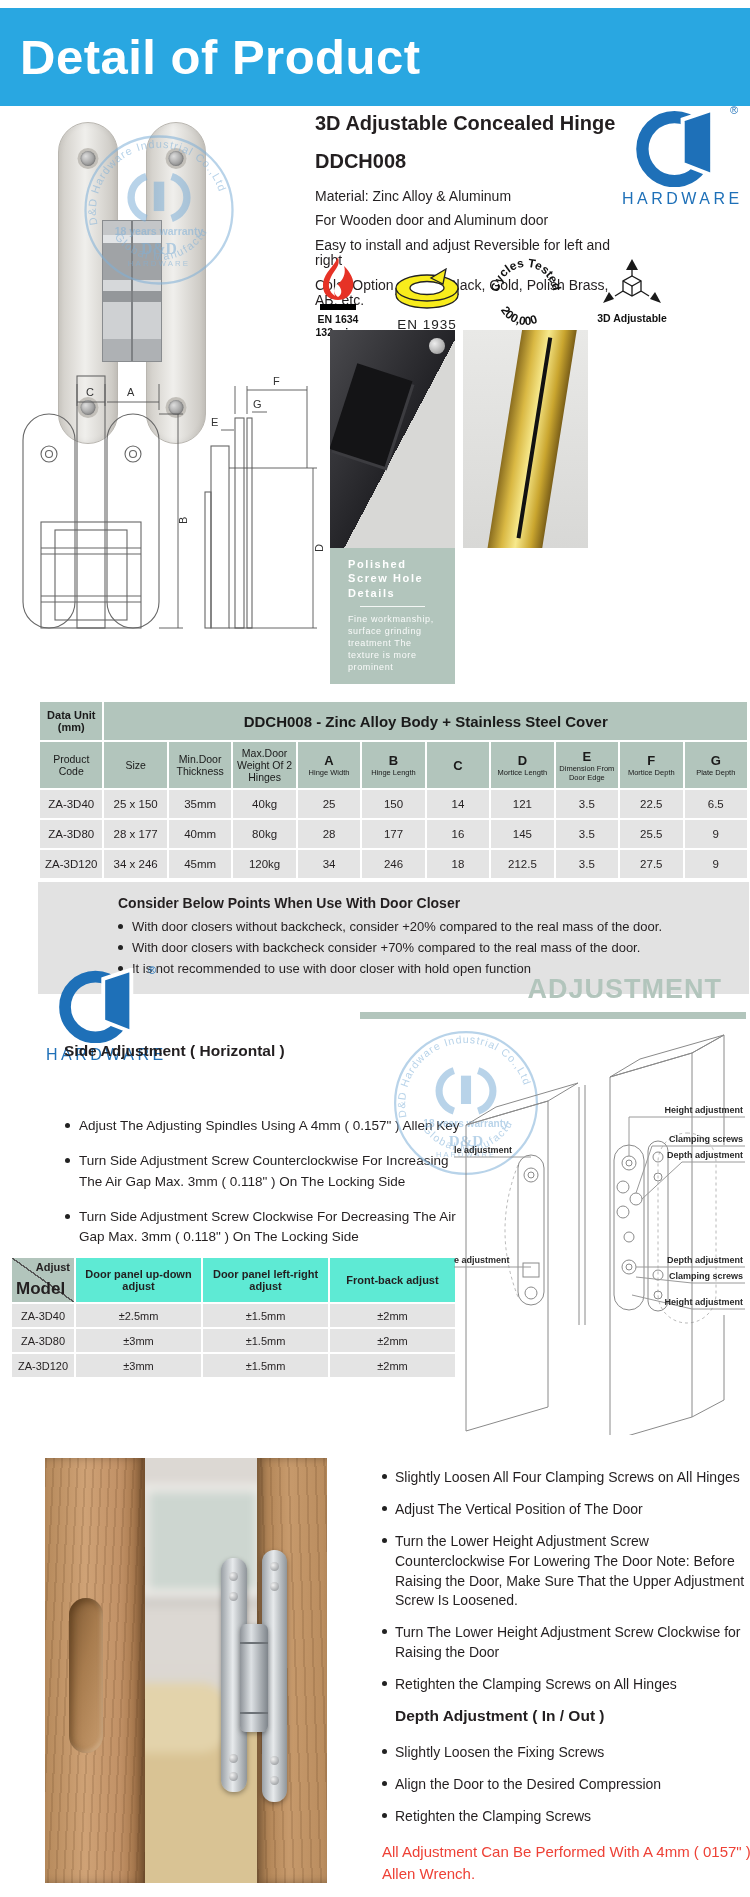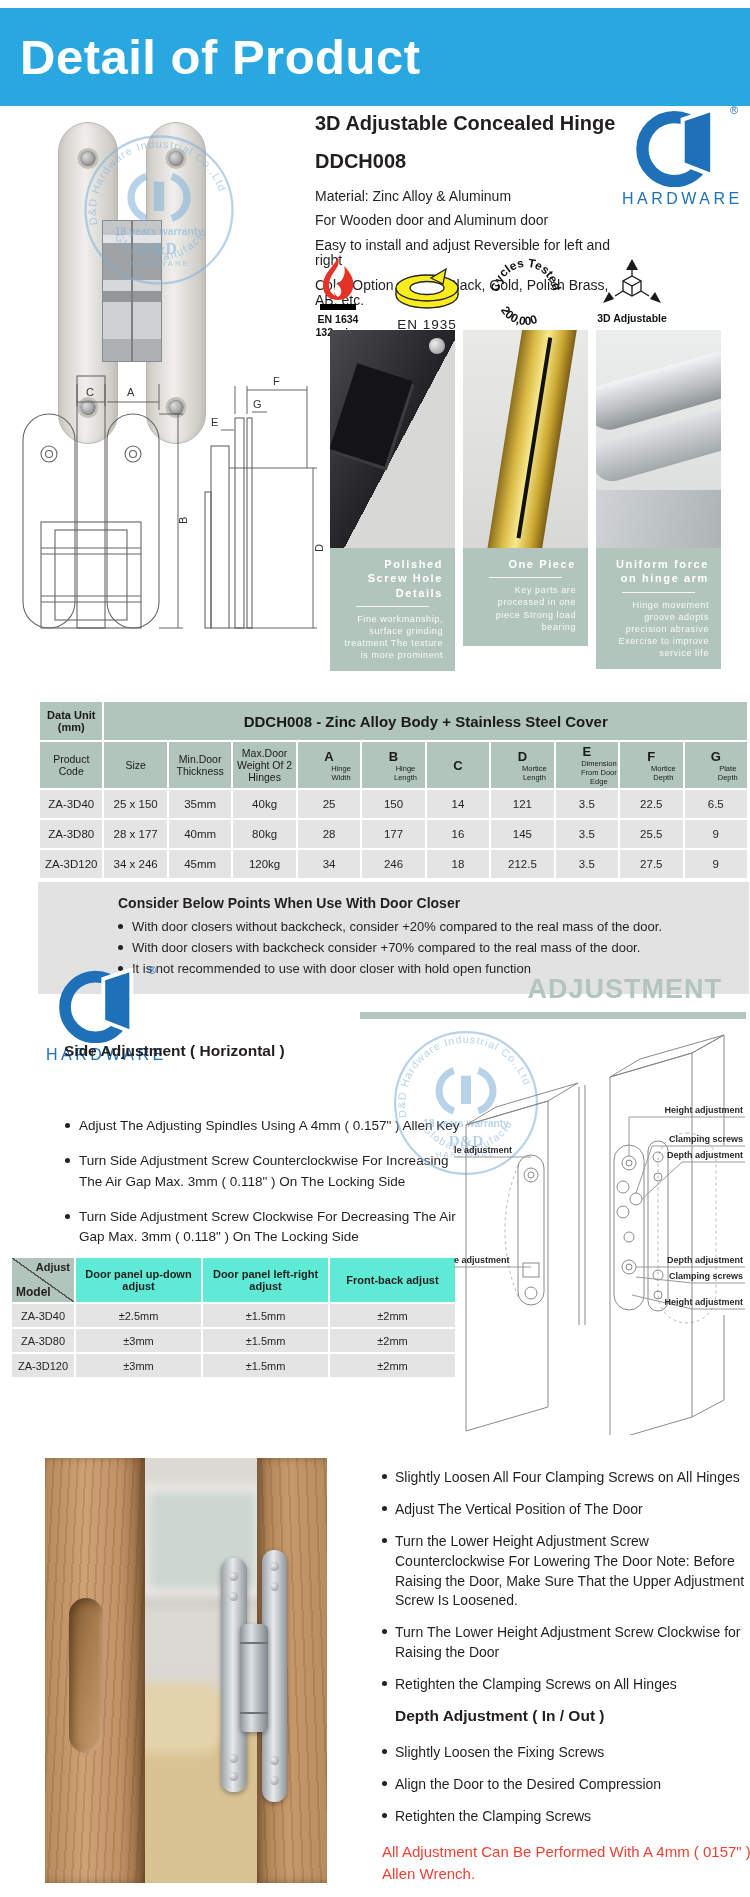--- a/index.html
+++ b/index.html
@@ -55,35 +55,35 @@
   .photo-gold { background:linear-gradient(#e9e9e7,#d8d8d6); }
   .photo-gold .ph-a { position:absolute; left:42px; top:-20px; width:54px; height:260px; transform:rotate(9deg);
     background:linear-gradient(90deg,#8a6d1f,#d9b843 25%,#f7e98c 50%,#caa62f 78%,#7a5e18); }
   .photo-gold .ph-a::after { content:''; position:absolute; left:50%; top:10%; width:4px; height:78%; background:#111; }
   .photo-silver { background:linear-gradient(#eceeee,#d9dbdb); }
   .photo-silver .ph-a { position:absolute; left:-12px; top:38px; width:160px; height:46px; border-radius:23px; transform:rotate(-16deg);
     background:linear-gradient(#f2f4f5,#b9bdc0 60%,#8f9497); }
   .photo-silver .ph-b { position:absolute; left:-6px; top:96px; width:150px; height:40px; border-radius:20px; transform:rotate(-16deg);
     background:linear-gradient(#dfe2e4,#a3a8ab); }
   .photo-silver .ph-c { position:absolute; left:0; bottom:0; width:100%; height:58px; background:linear-gradient(100deg,#cfd3d5,#aeb3b6); }
-  .card-cap { background:#b2c5bc; min-height:98px; padding:9px 12px 10px; text-align:right; }
+  .card-cap { background:#b2c5bc; min-height:98px; padding:9px 18px 10px; text-align:left; }
   .cap-title { color:#fff; font-size:11px; font-weight:bold; letter-spacing:1.6px; line-height:1.3; }
   .cap-rule { width:72%; height:1px; background:rgba(255,255,255,.85); margin:6px auto; }
   .cap-desc { color:rgba(255,255,255,.92); font-size:9px; letter-spacing:.6px; line-height:1.35; }
 
   
   .spec-wrap { position:absolute; left:38px; top:700px; width:711px; }
   table.spec { border-collapse:separate; border-spacing:2px; table-layout:fixed; width:100%; }
   table.spec th, table.spec td { text-align:center; vertical-align:middle; padding:2px 1px; }
   .hd { background:#b2c5bc; color:#1a1a1a; }
   th.unit { font-size:11px; font-weight:bold; height:38px; }
   th.ttl { font-size:15px; font-weight:bold; }
   th.c0 { font-size:10.5px; font-weight:normal; height:46px; }
   .cl { font-size:13px; font-weight:bold; }
-  .cs { font-size:7.5px; font-weight:normal; line-height:1.2;margin-left:24px; }
+  .cs { font-size:7.5px; font-weight:normal; line-height:1.2; }
   td.val { background:#e4e4e4; font-size:11.5px; height:28px; }
 
   
   .note-box { position:absolute; left:38px; top:882px; width:711px; background:#e2e2e2; padding:13px 32px 12px 80px; }
   .note-title { font-size:14px; font-weight:bold; margin-bottom:8px; }
   .note-box li { list-style:none; position:relative; padding-left:14px; font-size:13px; margin-bottom:6px; }
   .note-box li::before { content:''; position:absolute; left:0; top:5px; width:5px; height:5px; border-radius:50%; background:#222; }
 
   
   .adj-title { position:absolute; right:28px; top:974px; font-size:27px; font-weight:bold; color:#b2c5bc; letter-spacing:1px; }
@@ -92,21 +92,21 @@
   .side-bullets { position:absolute; left:60px; top:1076px; width:404px;margin-top:40px; }
   .side-bullets li { list-style:none; position:relative; padding-left:19px; width:400px; font-size:13.5px; line-height:1.5; margin-bottom:15px; }
   .side-bullets li::before { content:''; position:absolute; left:5px; top:7px; width:5px; height:5px; border-radius:50%; background:#222; }
 
   .adjust-wrap { position:absolute; left:10px; top:1256px; width:447px; }
   table.adjust { border-collapse:separate; border-spacing:2px; table-layout:fixed; width:100%; }
   table.adjust th, table.adjust td { text-align:center; vertical-align:middle; }
   .corner { position:relative; height:44px; background:#b2c5bc;
     background-image:linear-gradient(to top right, transparent calc(50% - .7px), #555 calc(50% - .7px), #555 calc(50% + .7px), transparent calc(50% + .7px)); }
   .corner .tr { position:absolute; top:3px; right:4px; font-size:11px; font-weight:bold; }
-  .corner .bl { position:absolute; bottom:3px; left:4px; font-size:12px; font-weight:bold; }
+  .corner .bl { position:absolute; bottom:3px; left:4px; font-size:17px; font-weight:bold; }
   th.acol { font-size:11px; font-weight:bold; height:44px; background:#5eead4; }
   td.aval { background:#e4e4e4; font-size:11px; height:23px; }
   col.cm { width:62px; }
 
   .diagram-svg { position:absolute; left:452px; top:1015px; width:298px; height:420px; }
   .diagram-svg text { fill:#2a2a2a; font-size:9px; font-weight:bold; }
 
   
   .door-photo { position:absolute; left:45px; top:1458px; width:282px; height:425px; overflow:hidden; background:#ddd9d4; }
   .room-blur { position:absolute; inset:-10px; filter:blur(5px); }
@@ -307,37 +307,20 @@
       <div class="card-cap">
         <div class="cap-title">Polished Screw Hole Details</div>
         <div class="cap-rule"></div>
         <div class="cap-desc">Fine workmanship, surface grinding treatment The texture is more prominent</div>
       </div>
     </div>
     <div class="card">
       <div class="card-photo photo-gold">
           <span class="ph-a"></span>
         </div>
-      <div class="card-cap">
-        <div class="cap-title">One Piece</div>
-        <div class="cap-rule"></div>
-        <div class="cap-desc">Key parts are processed in one piece Strong load bearing</div>
-      </div>
-    </div>
-    <div class="card">
-      <div class="card-photo photo-silver">
-          <span class="ph-a"></span>
-          <span class="ph-b"></span>
-          <span class="ph-c"></span>
-        </div>
-      <div class="card-cap">
-        <div class="cap-title">Uniform force on hinge arm</div>
-        <div class="cap-rule"></div>
-        <div class="cap-desc">Hinge movement groove adopts precision abrasive Exercise to improve service life</div>
-      </div>
     </div>
   </div>
 
   <div class="spec-wrap">
     <table class="spec">
       <tbody>
           <tr>
         <th class="hd unit">Data Unit (mm)</th>
         <th class="hd ttl" colspan="10">DDCH008 - Zinc Alloy Body + Stainless Steel Cover</th>
       </tr>

